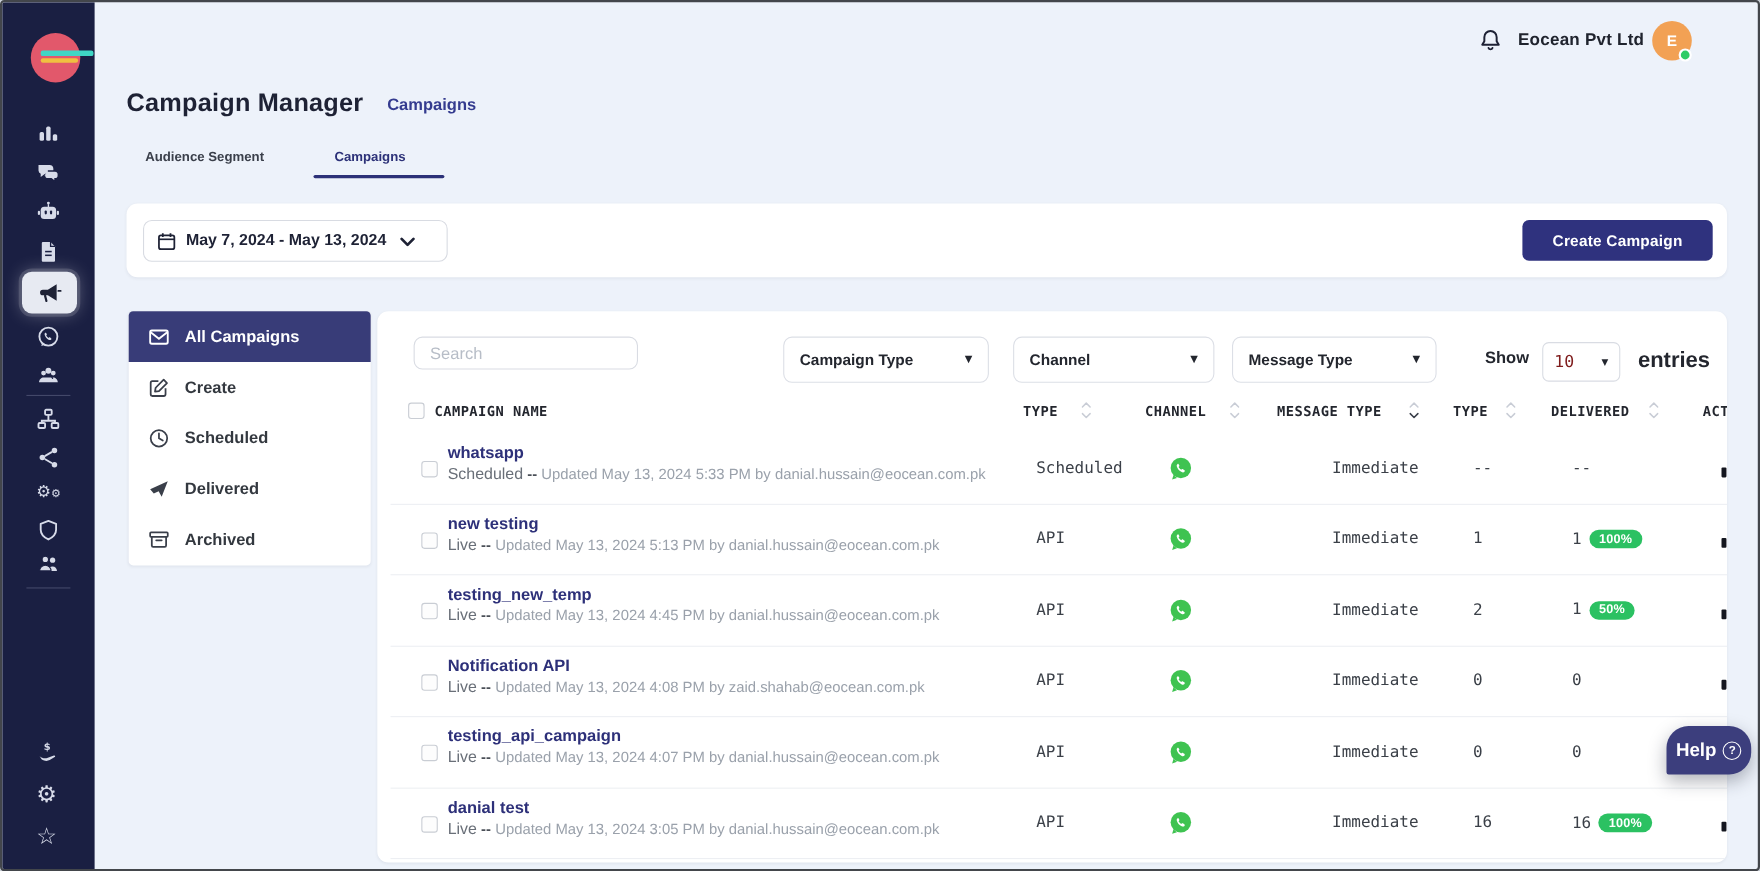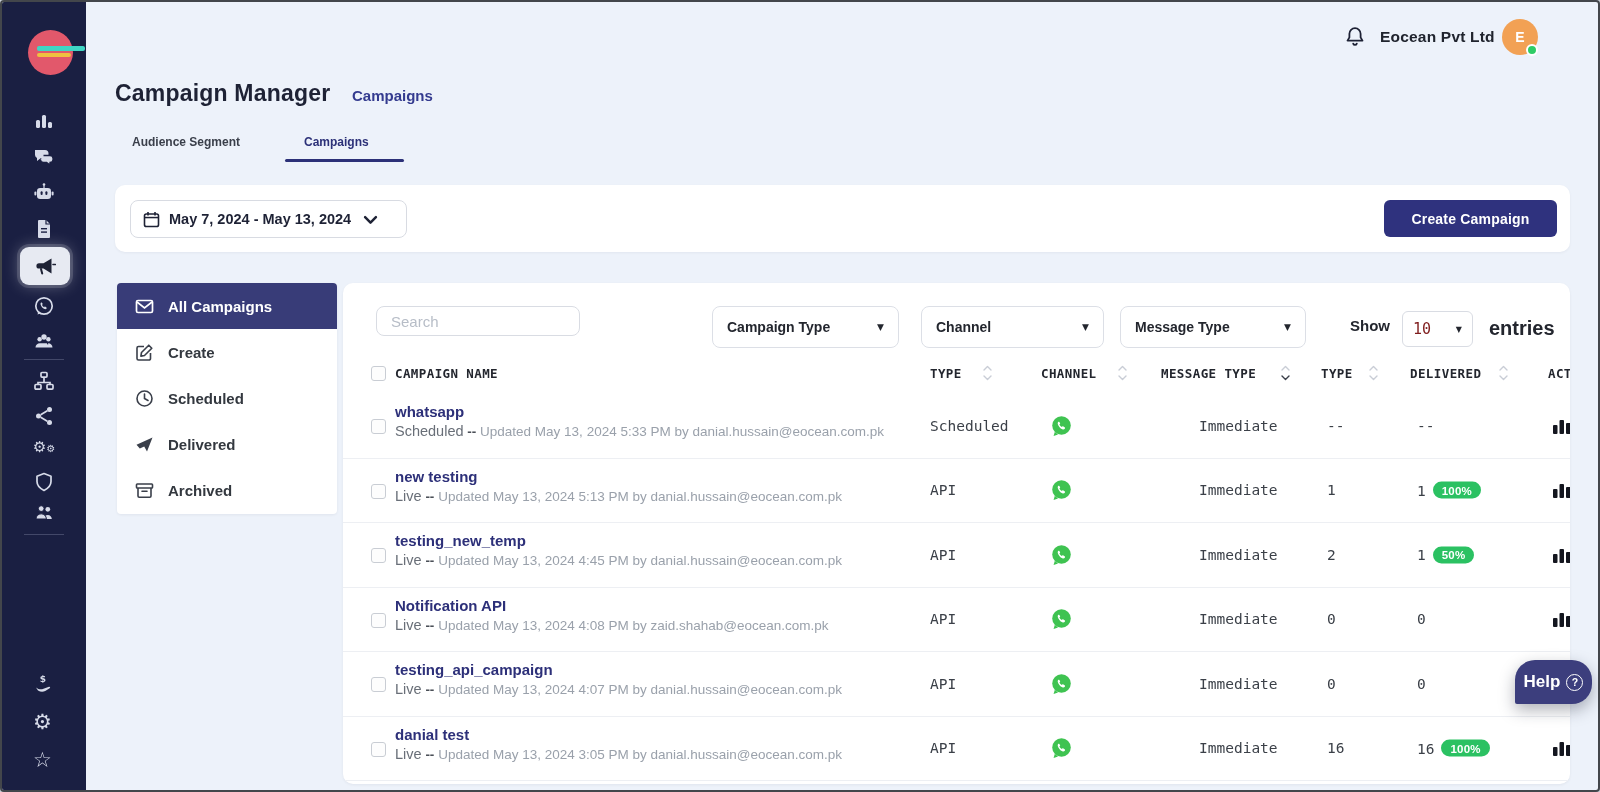--- a/index.html
+++ b/index.html
@@ -76,21 +76,21 @@
   .entries-lbl { position:absolute; left:1146px; top:34px; font-size:20px; font-weight:600; color:#23262e;text-align:right; }
   
   .thead { position:absolute; left:0; top:75px; width:1227px; height:36px; }
   .th { position:absolute; top:8px; font-family:"DejaVu Sans Mono", monospace; font-size:12.5px; font-weight:700;
         color:#23262e; letter-spacing:.4px; white-space:nowrap; cursor:pointer; }
   .sort { position:absolute; top:6px; width:9px; height:18px; }
   .sort polyline { fill:none; stroke:#c9cdd6; stroke-width:1.4; stroke-linecap:round; stroke-linejoin:round; }
   .sort polyline.on { stroke:#3a3f4a; }
   .cb { position:absolute; width:15px; height:15px; border:1.5px solid #c9cdd4; border-radius:3px; background:#fdfdfd; cursor:pointer; }
   
-  .rows { position:absolute; left:0; top:111px; width:1227px; }
+  .rows { position:absolute; left:0; top:111px; width:1227px;padding-left:12px; }
   .trow { position:relative; height:64.5px; border-bottom:1px solid #edeff3; }
   .trow .cb { left:28px; top:25px; }
   .namecell { position:absolute; left:52px; top:9px; }
   .cname { font-size:15px; font-weight:700; color:#2d3079; cursor:pointer; display:block; margin-bottom:3px; }
   .subline { font-size:13.5px; color:#9aa1ab; white-space:nowrap; }
   .subline .status { font-size:14.5px; color:#696f78; }
   .subline .dashes { color:#4a4f57; font-weight:700; }
   .cell { position:absolute; top:50%; transform:translateY(-50%); font-family:"DejaVu Sans Mono", monospace;
           font-size:14.5px; color:#3b4048; white-space:nowrap; }
   .c-type { left:587px; } .c-msg { left:856px; } .c-sent { left:984px; } .c-del { left:1074px; display:flex; align-items:center; gap:7px; }

